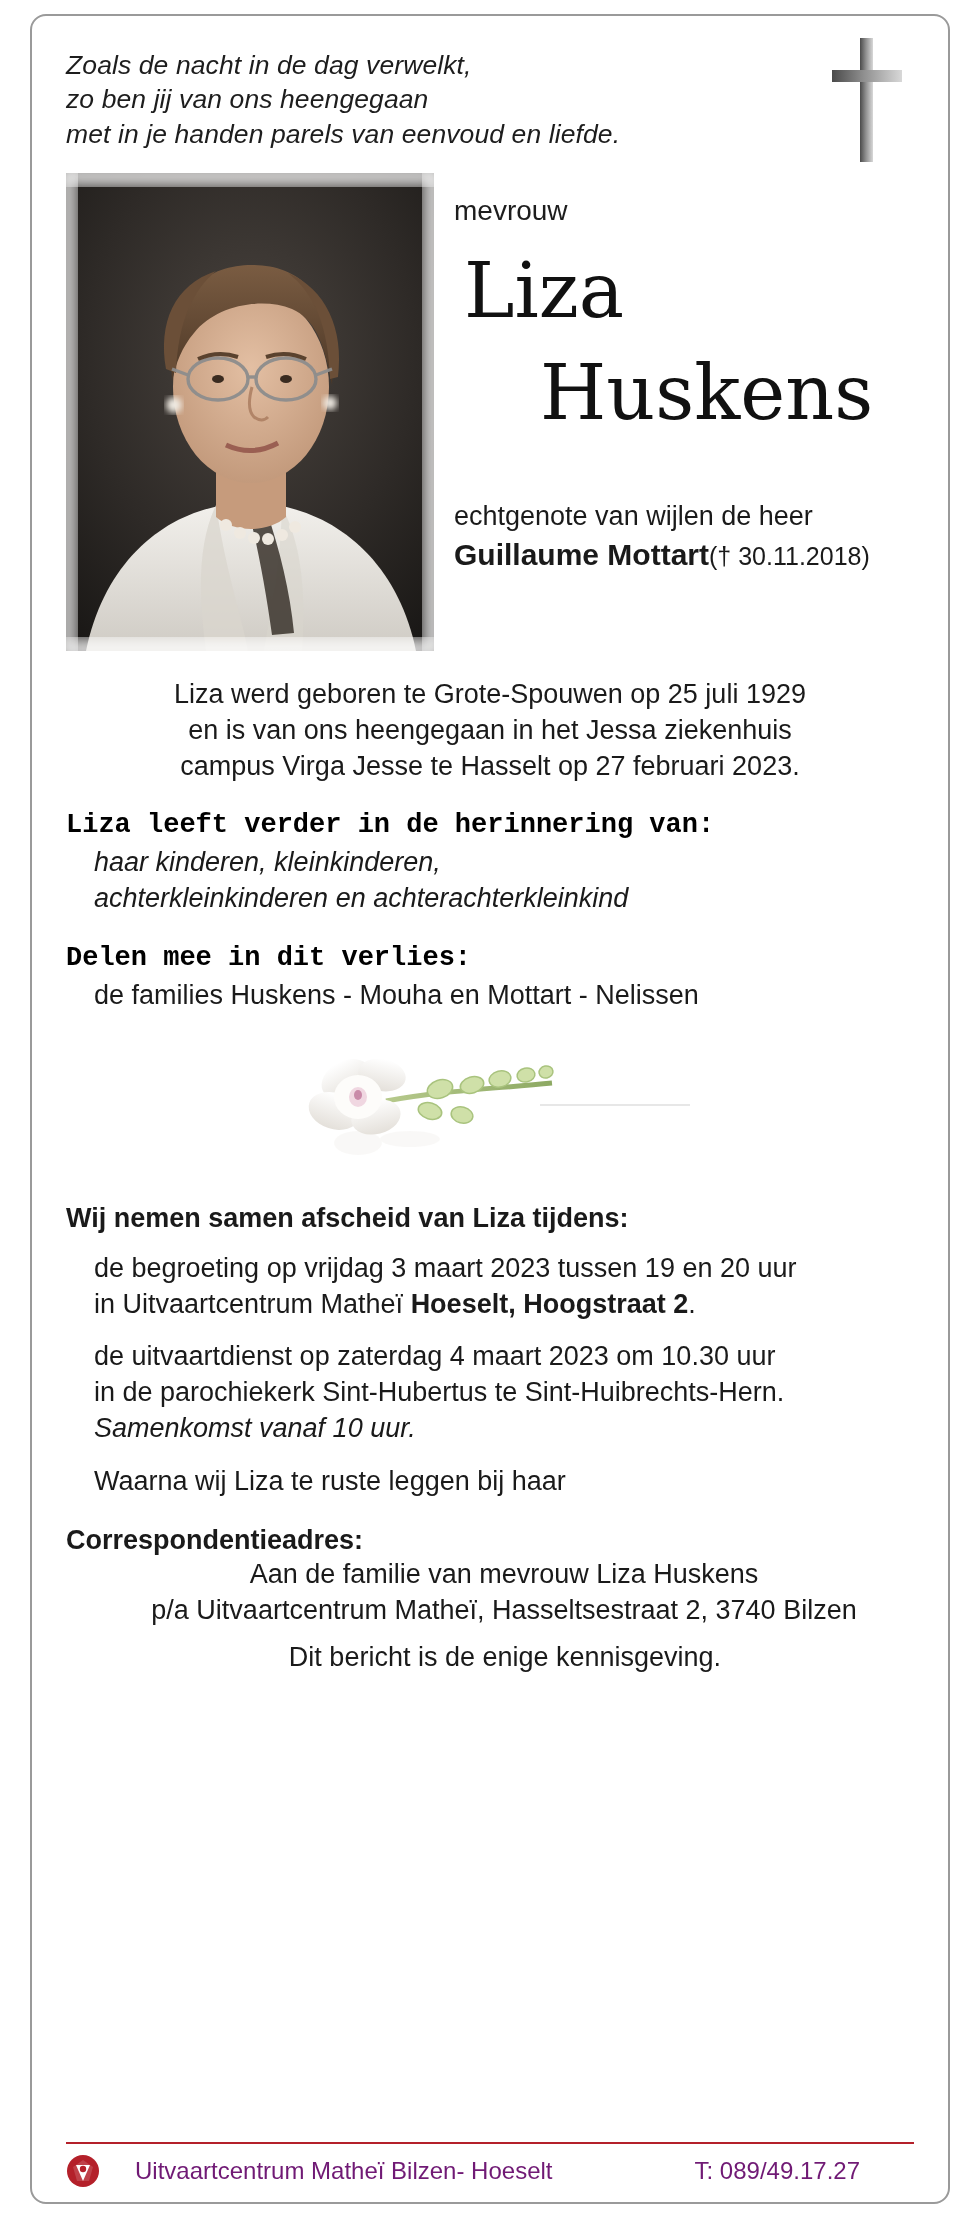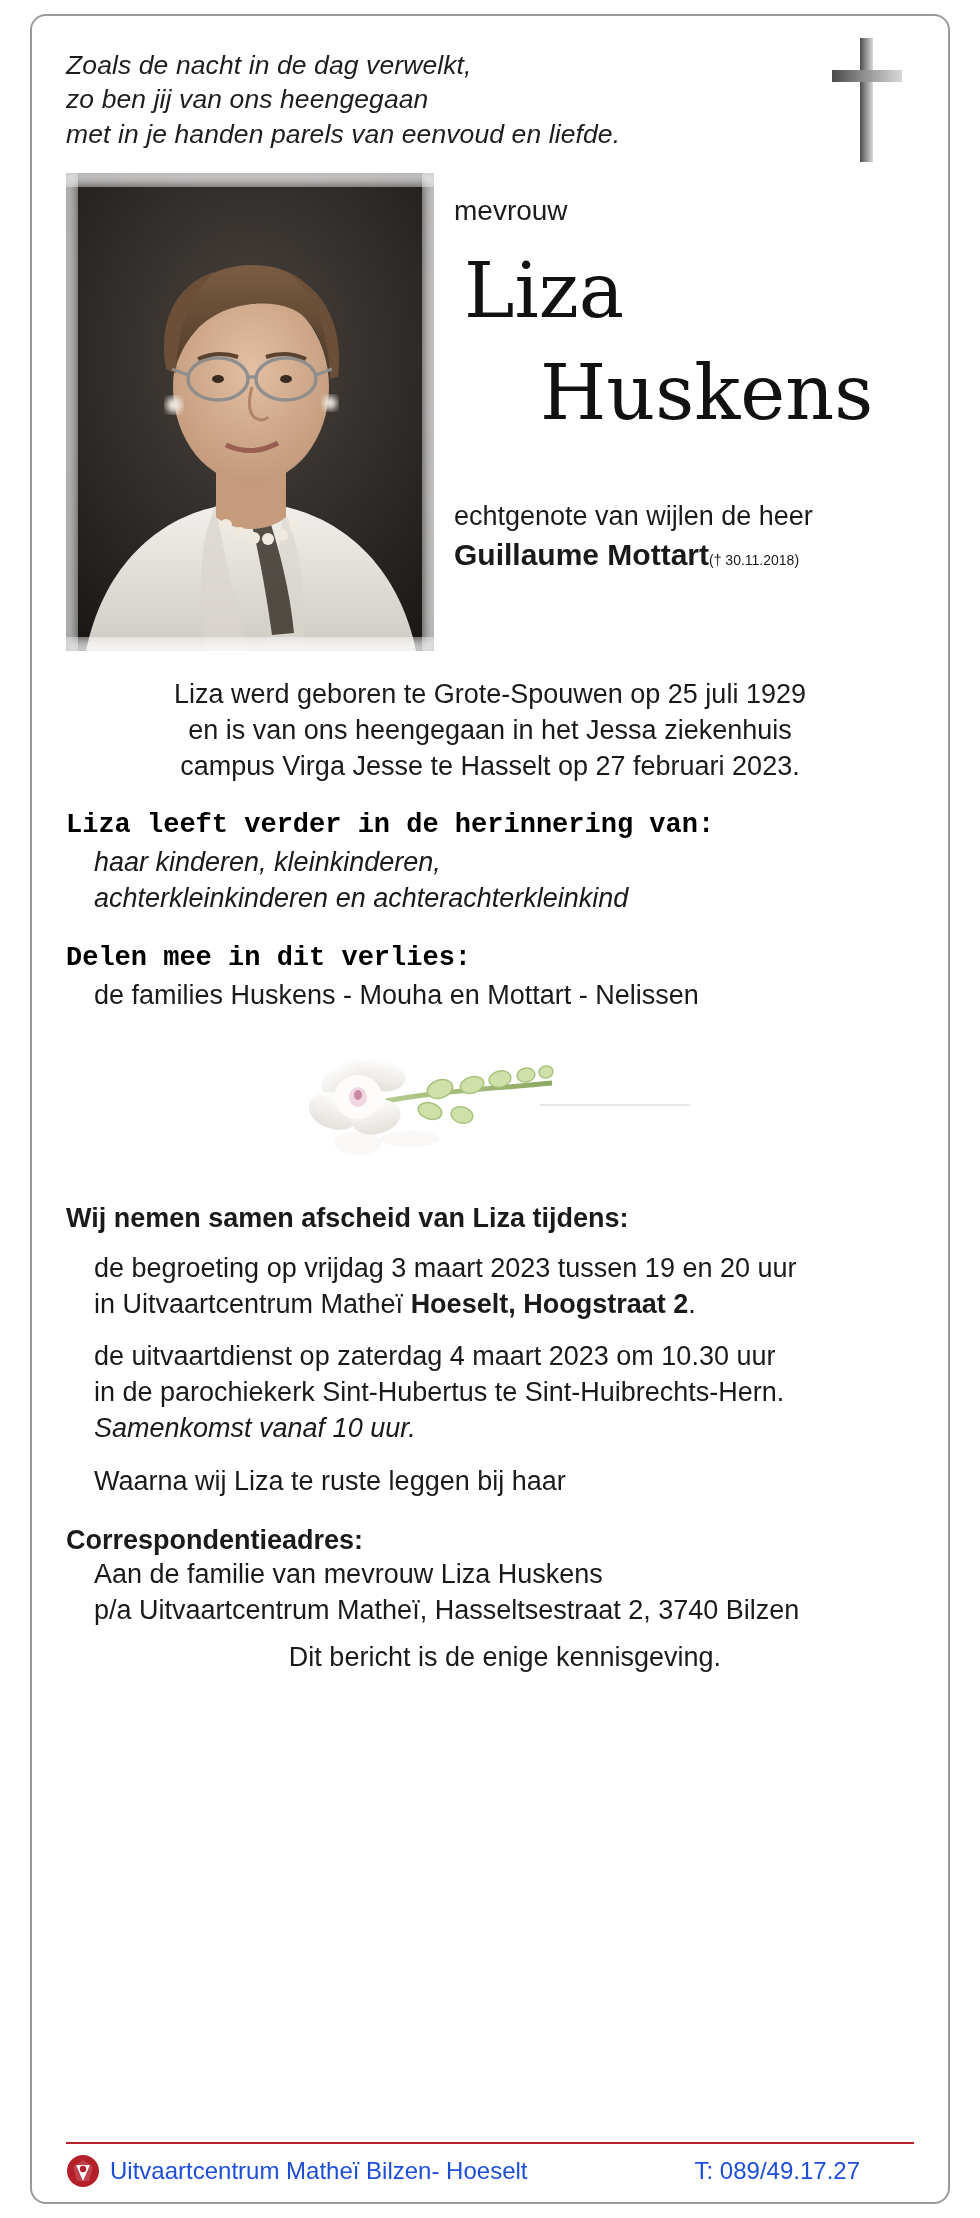--- a/index.html
+++ b/index.html
@@ -95,21 +95,21 @@
   }
   .spouse-line2 {
     margin-top: 6px;
     white-space: nowrap;
   }
   .spouse-name {
     font-size: 30px;
     font-weight: bold;
   }
   .spouse-date {
-    font-size: 14px;
+    font-size: 25px;
   }
 
   
   .bio {
     text-align: center;
     font-size: 27px;
     line-height: 1.32;
     margin: 26px 0 0 0;
     color: #1a1a1a;
   }
@@ -157,40 +157,42 @@
   
   .corr-title {
     font-weight: bold;
     font-size: 27px;
     margin-top: 26px;
   }
   .corr-line {
     font-size: 27px;
     line-height: 1.34;
     padding-left: 28px;
+    text-align: center;
   }
   .notice {
     text-align: center;
     font-size: 27px;
     margin-top: 14px;
     padding-left: 30px;
   }
 
   
   .footer {
     position: absolute;
     left: 34px;
     right: 34px;
     bottom: 14px;
     border-top: 2px solid #b4202a;
     padding-top: 10px;
     display: flex;
     align-items: center;
     font-size: 24px;
-    color: #1d4ed8;
+    color: #701a75;
+    gap: 25px;
   }
   .footer .logo { width: 34px; height: 34px; flex: 0 0 34px; margin-right: 10px;}
   .footer .fname { flex: 1 1 auto; }
   .footer .ftel { flex: 0 0 auto; padding-right: 54px; }
 </style>
 </head>
 <body>
 
 <div class="card">
   <div class="inner">

